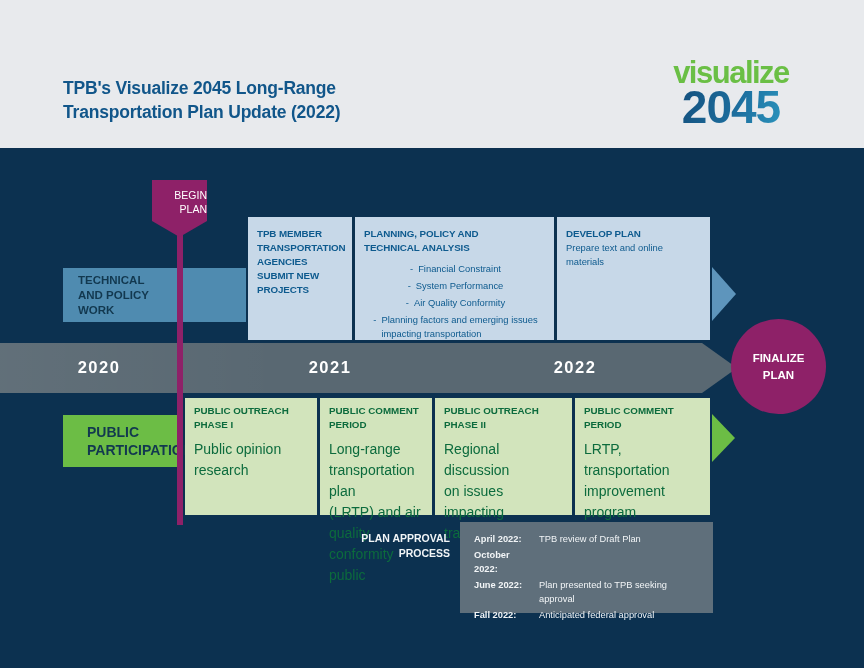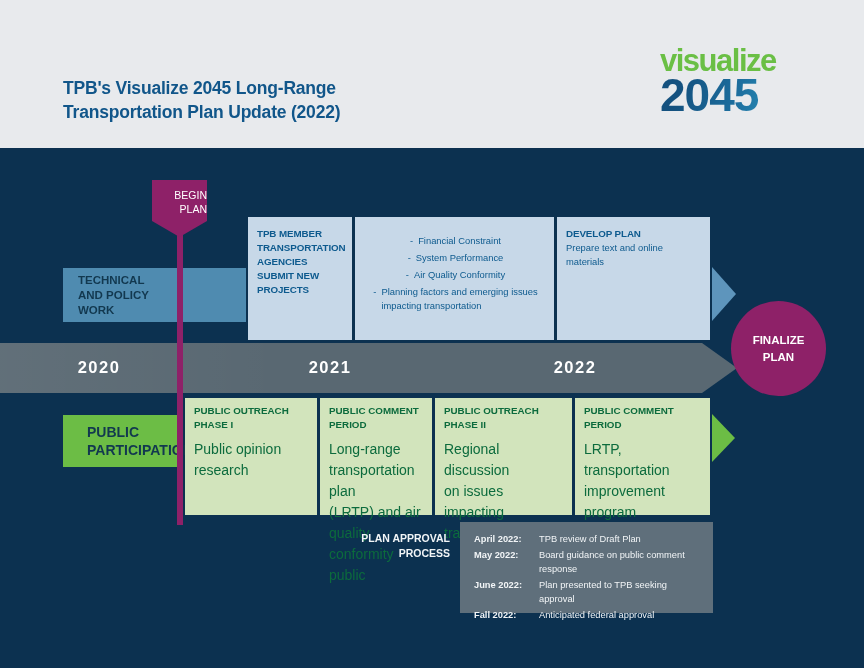--- a/index.html
+++ b/index.html
@@ -11,21 +11,21 @@
   }
   .abs { position:absolute; }
   .pre { white-space:pre-line; }
 
   
   .navy-bg { left:0; top:148px; width:864px; height:520px; background:var(--navy,#0c3150); }
   .page-title {
     left:63px; top:76px; font-size:17.5px; font-weight:bold; letter-spacing:-0.2px;
     color:var(--title-blue,#11568a); line-height:1.38;
   }
-  .logo { left:660px; top:46px; width:142px; text-align:left; line-height:0.95; }
+  .logo { left:660px; top:58px; width:142px; text-align:center; line-height:0.95; }
   .logo-word {
     display:block; color:var(--logo-green,#6abf45);
     font-size:31px; font-weight:bold; letter-spacing:-1.5px;
   }
   .logo-year {
     display:block; font-size:46px; font-weight:bold; letter-spacing:-1px; line-height:0.88;
     color:var(--logo-blue,#1d6492);
   }
   @supports (-webkit-background-clip: text) {
     .logo-year {
@@ -37,21 +37,21 @@
   
   .pennant {
     left:152px; top:180px; width:55px; height:57px;
     background:var(--magenta,#8e2168);
     clip-path:polygon(0 0,100% 0,100% 72%,50% 100%,0 72%);
     color:#fff; font-weight:normal; font-size:10.5px; line-height:1.35;
     text-align:right; padding-top:8px; z-index:6;
   }
   .vline { left:177px; top:230px; width:6px; height:295px; background:var(--magenta,#8e2168); z-index:5; }
   .finalize {
-    left:731px; top:301px; width:95px; height:95px; border-radius:50%;
+    left:731px; top:319px; width:95px; height:95px; border-radius:50%;
     background:var(--magenta,#8e2168); color:#fff; font-weight:bold; font-size:11.5px;
     display:flex; align-items:center; justify-content:center; text-align:center; line-height:1.45;
     z-index:4;
   }
 
   
   .tech-box {
     left:63px; top:268px; width:183px; height:54px;
     background:var(--steel-blue,#4f8bb0); color:var(--dark-navy-text,#12384f);
     font-weight:bold; font-size:11.5px; line-height:1.3; padding:5px 0 0 15px;
@@ -151,20 +151,22 @@
 
   <div class="abs bluebox bluebox-a">
     <div class="bx-title pre">TPB MEMBER
 TRANSPORTATION
 AGENCIES
 SUBMIT NEW
 PROJECTS</div>
   </div>
 
   <div class="abs bluebox bluebox-b">
+    <div class="bx-title pre">PLANNING, POLICY AND
+TECHNICAL ANALYSIS</div>
     <div class="bullets">
       <div class="bullet">
           <span class="pre">Financial Constraint</span>
         </div>
       <div class="bullet">
           <span class="pre">System Performance</span>
         </div>
       <div class="bullet">
           <span class="pre">Air Quality Conformity</span>
         </div>
@@ -227,23 +229,21 @@
   <div class="abs arrow-green"></div>
 
   <div class="abs approval-label pre">PLAN APPROVAL
 PROCESS</div>
   <div class="abs approval-box">
     <div class="approval-row">
       <span class="approval-date">April 2022:</span>
       <span class="approval-text pre">TPB review of Draft Plan</span>
     </div>
     <div class="approval-row">
-      <span class="approval-date">May 2022:</span>
-      <span class="approval-text pre">Board guidance on public comment
-response</span>
+      <span class="approval-date">October 2022:</span>
     </div>
     <div class="approval-row">
       <span class="approval-date">June 2022:</span>
       <span class="approval-text pre">Plan presented to TPB seeking approval</span>
     </div>
     <div class="approval-row">
       <span class="approval-date">Fall 2022:</span>
       <span class="approval-text pre">Anticipated federal approval</span>
     </div>
   </div>

